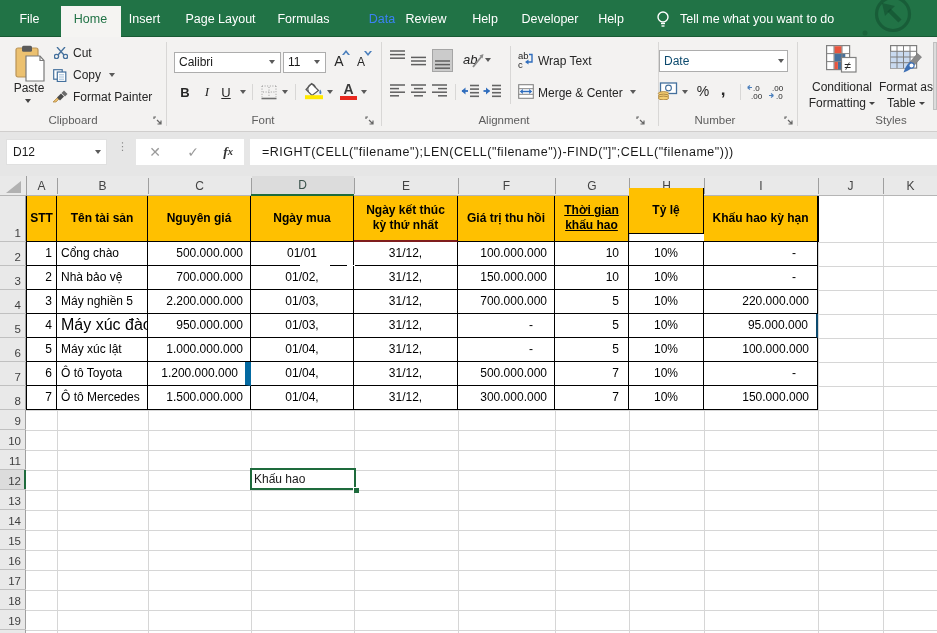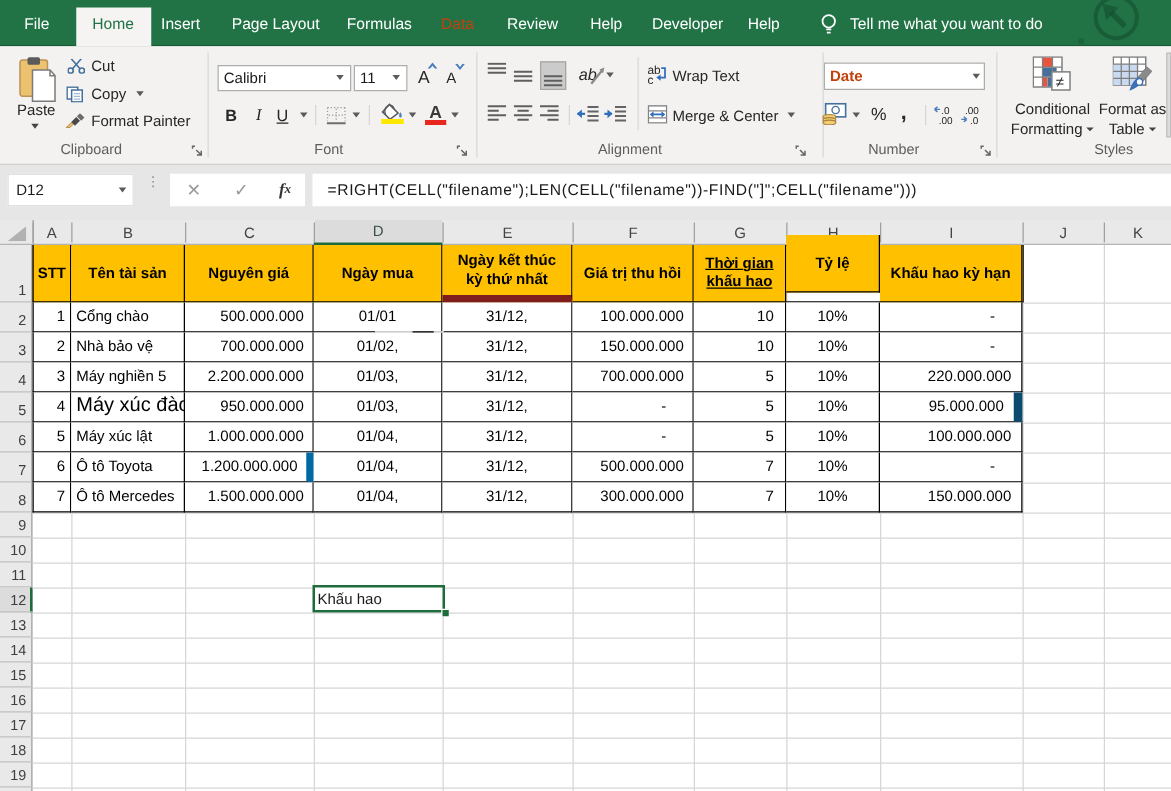--- a/index.html
+++ b/index.html
@@ -17,21 +17,21 @@
     <line x1="40" y1="27" x2="29" y2="16" stroke="#0d4227" stroke-width="4.5" opacity="0.45"></line>
     <path d="M 22 9 L 35 12 L 25 22 Z" fill="#0d4227" opacity="0.45"></path>
     <circle cx="5" cy="39" r="2.5" fill="#0d4227" opacity="0.3"></circle>
   </svg>
 <div style="position:absolute;left:61px;top:6px;width:60px;height:31px;background:#f5f4f2;"></div>
 <div class="tab ct" style="position:absolute;left:-25.5px;top:0px;width:110px;height:37px;color:#fff;font-weight:400;">File</div>
 <div class="tab ct" style="position:absolute;left:35.5px;top:0px;width:110px;height:37px;color:#217346;font-weight:400;">Home</div>
 <div class="tab ct" style="position:absolute;left:89.5px;top:0px;width:110px;height:37px;color:#fff;font-weight:400;">Insert</div>
 <div class="tab ct" style="position:absolute;left:165.5px;top:0px;width:110px;height:37px;color:#fff;font-weight:400;">Page Layout</div>
 <div class="tab ct" style="position:absolute;left:248.5px;top:0px;width:110px;height:37px;color:#fff;font-weight:400;">Formulas</div>
-<div class="tab ct" style="position:absolute;left:311px;top:0px;width:110px;height:37px;color:#c2410c;font-weight:400;">Data</div>
+<div class="tab ct" style="position:absolute;left:327px;top:0px;width:110px;height:37px;color:#3b82f6;font-weight:400;">Data</div>
 <div class="tab ct" style="position:absolute;left:371px;top:0px;width:110px;height:37px;color:#fff;font-weight:400;">Review</div>
 <div class="tab ct" style="position:absolute;left:430px;top:0px;width:110px;height:37px;color:#fff;font-weight:400;">Help</div>
 <div class="tab ct" style="position:absolute;left:495px;top:0px;width:110px;height:37px;color:#fff;font-weight:400;">Developer</div>
 <div class="tab ct" style="position:absolute;left:556px;top:0px;width:110px;height:37px;color:#fff;font-weight:400;">Help</div>
 <svg class="a" style="left:655px;top:10px;width:16px;height:18px;" viewBox="0 0 16 18">
     <circle cx="8" cy="7" r="5" fill="none" stroke="#fff" stroke-width="1.4"></circle>
     <line x1="6" y1="13.5" x2="10" y2="13.5" stroke="#fff" stroke-width="1.4"></line>
     <line x1="6.5" y1="16" x2="9.5" y2="16" stroke="#fff" stroke-width="1.4"></line>
   </svg>
 <div style="position:absolute;left:680px;top:0px;width:200px;height:37px;color:#fff;font-size:12.5px;display:flex;align-items:center;">Tell me what you want to do</div>
@@ -200,21 +200,21 @@
     <path d="M 11.2 5 L 14.2 7.5 L 11.2 10 Z" fill="#2f6dbd"></path>
   </svg>
 <div class="btxt" style="position:absolute;left:538px;top:86px;width:110px;height:14px;">Merge &amp; Center</div>
 <div style="position:absolute;left:630px;top:90px;width:0px;height:0px;border-left:3.5px solid transparent;border-right:3.5px solid transparent;border-top:4.0px solid #5a5a5a;"></div>
 <div class="lbl" style="position:absolute;left:461px;top:114px;width:86px;height:14px;text-align:center;">Alignment</div>
 <svg class="a" style="left:636px;top:116px;width:10px;height:10px;" viewBox="0 0 10 10">
     <path d="M 1 3 L 1 1 L 3 1" fill="none" stroke="#666" stroke-width="1.2"></path>
     <path d="M 4 4 L 8 8 M 8 4.5 L 8 8 L 4.5 8" fill="none" stroke="#666" stroke-width="1.2"></path>
   </svg>
 <div style="position:absolute;left:659px;top:50px;width:129px;height:21.5px;background:#fff;border:1px solid #adadad;"></div>
-<div class="a" style="position:absolute;left:664px;top:53.5px;width:40px;height:14px;font-size:12px;color:#c2410c;font-weight:bold;">Date</div>
+<div class="a" style="position:absolute;left:664px;top:53.5px;width:40px;height:14px;font-size:12px;color:#0c4a6e;">Date</div>
 <div style="position:absolute;left:778px;top:59px;width:0px;height:0px;border-left:3.5px solid transparent;border-right:3.5px solid transparent;border-top:4.0px solid #5a5a5a;"></div>
 <svg class="a" style="left:657px;top:82px;width:21px;height:18px;" viewBox="0 0 21 18">
     <rect x="3.5" y="1" width="16" height="10.5" fill="#fff" stroke="#44709d" stroke-width="1.3"></rect>
     <circle cx="11.5" cy="6" r="2.9" fill="none" stroke="#44709d" stroke-width="1.1"></circle>
     <g fill="#f3cd71" stroke="#a8823f" stroke-width="0.9">
       <ellipse cx="6.5" cy="11.5" rx="5.2" ry="1.9"></ellipse>
       <ellipse cx="6.5" cy="14" rx="5.2" ry="1.9"></ellipse>
       <ellipse cx="6.5" cy="16" rx="5.2" ry="1.9"></ellipse>
     </g>
   </svg>
@@ -407,21 +407,21 @@
   </div>
 <div style="position:absolute;left:57px;top:196px;width:91px;height:45.5px;background:#ffc000;border-right:1px solid #000;border-bottom:1px solid #000;">
     <div style="width:100%;height:100%;display:flex;align-items:center;justify-content:center;text-align:center;font-weight:bold;font-size:12px;line-height:15px;color:#000;">Tên tài sản</div>
   </div>
 <div style="position:absolute;left:148px;top:196px;width:103px;height:45.5px;background:#ffc000;border-right:1px solid #000;border-bottom:1px solid #000;">
     <div style="width:100%;height:100%;display:flex;align-items:center;justify-content:center;text-align:center;font-weight:bold;font-size:12px;line-height:15px;color:#000;">Nguyên giá</div>
   </div>
 <div style="position:absolute;left:251px;top:196px;width:103px;height:45.5px;background:#ffc000;border-right:1px solid #000;border-bottom:1px solid #000;">
     <div style="width:100%;height:100%;display:flex;align-items:center;justify-content:center;text-align:center;font-weight:bold;font-size:12px;line-height:15px;color:#000;">Ngày mua</div>
   </div>
-<div style="position:absolute;left:354px;top:196px;width:104px;height:45.5px;background:#ffc000;border-right:1px solid #000;border-bottom:6px solid #7f1d1d;">
+<div style="position:absolute;left:354px;top:196px;width:104px;height:45.5px;background:#ffc000;border-right:1px solid #000;border-bottom:2px solid #7f1d1d;">
     <div style="width:100%;height:100%;display:flex;align-items:center;justify-content:center;text-align:center;font-weight:bold;font-size:12px;line-height:15px;color:#000;">Ngày kết thúc<br>kỳ thứ nhất</div>
   </div>
 <div style="position:absolute;left:458px;top:196px;width:97px;height:45.5px;background:#ffc000;border-right:1px solid #000;border-bottom:1px solid #000;">
     <div style="width:100%;height:100%;display:flex;align-items:center;justify-content:center;text-align:center;font-weight:bold;font-size:12px;line-height:15px;color:#000;">Giá trị thu hồi</div>
   </div>
 <div style="position:absolute;left:555px;top:196px;width:74px;height:45.5px;background:#ffc000;border-right:1px solid #000;border-bottom:1px solid #000;">
     <div style="width:100%;height:100%;display:flex;align-items:center;justify-content:center;text-align:center;font-weight:bold;font-size:12px;line-height:15px;color:#000;text-decoration:underline;">Thời gian<br>khấu hao</div>
   </div>
 <div style="position:absolute;left:629px;top:188px;width:75px;height:45.5px;background:#ffc000;border-right:1px solid #000;border-bottom:1px solid #000;">
     <div style="width:100%;height:100%;display:flex;align-items:center;justify-content:center;text-align:center;font-weight:bold;font-size:12px;line-height:15px;color:#000;">Tỷ lệ</div>
@@ -527,21 +527,21 @@
   </div>
 <div style="position:absolute;left:458px;top:313.5px;width:97px;height:24px;background:#fff;border-right:1px solid #000;border-bottom:1px solid #000;">
     <div style="width:100%;height:100%;display:flex;align-items:center;justify-content:flex-end;padding-right:21px;font-size:12px;color:#000;white-space:nowrap;overflow:visible;">-</div>
   </div>
 <div style="position:absolute;left:555px;top:313.5px;width:74px;height:24px;background:#fff;border-right:1px solid #000;border-bottom:1px solid #000;">
     <div style="width:100%;height:100%;display:flex;align-items:center;justify-content:flex-end;padding-right:9px;font-size:12px;color:#000;white-space:nowrap;overflow:visible;">5</div>
   </div>
 <div style="position:absolute;left:629px;top:313.5px;width:75px;height:24px;background:#fff;border-right:1px solid #000;border-bottom:1px solid #000;">
     <div style="width:100%;height:100%;display:flex;align-items:center;justify-content:center;font-size:12px;color:#000;white-space:nowrap;overflow:visible;">10%</div>
   </div>
-<div style="position:absolute;left:704px;top:313.5px;width:114px;height:24px;background:#fff;border-right:7px solid #0c4a6e;border-bottom:1px solid #000;">
+<div style="position:absolute;left:704px;top:313.5px;width:114px;height:24px;background:#fff;border-right:2px solid #0c4a6e;border-bottom:1px solid #000;">
     <div style="width:100%;height:100%;display:flex;align-items:center;justify-content:flex-end;padding-right:8px;font-size:12px;color:#000;white-space:nowrap;overflow:visible;">95.000.000</div>
   </div>
 <div style="position:absolute;left:26px;top:337.5px;width:31px;height:24px;background:#fff;border-right:1px solid #000;border-bottom:1px solid #000;border-left:1px solid #000;">
     <div style="width:100%;height:100%;display:flex;align-items:center;justify-content:flex-end;padding-right:4px;font-size:12px;color:#000;white-space:nowrap;overflow:visible;">5</div>
   </div>
 <div style="position:absolute;left:57px;top:337.5px;width:91px;height:24px;background:#fff;border-right:1px solid #000;border-bottom:1px solid #000;">
     <div style="width:100%;height:100%;display:flex;align-items:center;justify-content:flex-start;padding-left:4px;font-size:12px;color:#000;white-space:nowrap;overflow:visible;">Máy xúc lật</div>
   </div>
 <div style="position:absolute;left:148px;top:337.5px;width:103px;height:24px;background:#fff;border-right:1px solid #000;border-bottom:1px solid #000;">
     <div style="width:100%;height:100%;display:flex;align-items:center;justify-content:flex-end;padding-right:7px;font-size:12px;color:#000;white-space:nowrap;overflow:visible;">1.000.000.000</div>

